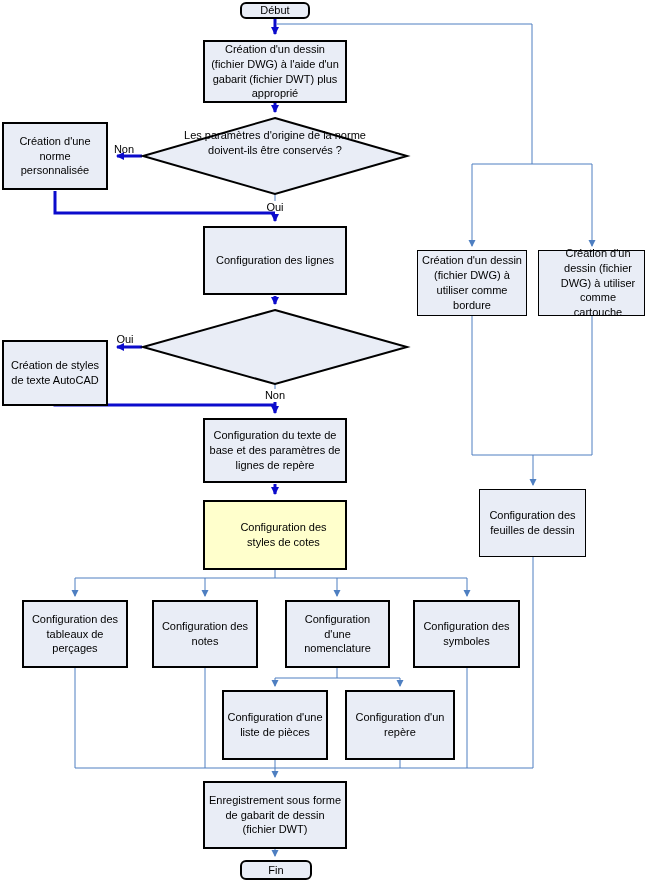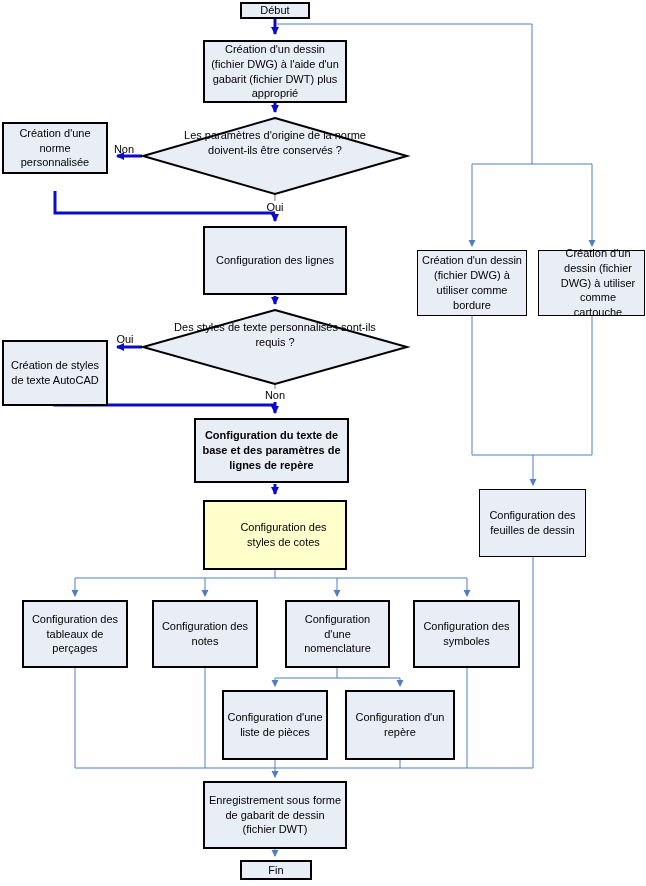--- a/index.html
+++ b/index.html
@@ -15,21 +15,21 @@
   .head-light { fill:var(--edge-light); }
   .diamond    { fill:var(--node-fill); stroke:var(--node-border); stroke-width:2; }
   .node {
     position:absolute; box-sizing:border-box;
     background:var(--node-fill); border:2px solid var(--node-border);
     display:flex; align-items:center; justify-content:center;
     text-align:center; line-height:1.35; padding:1px 3px;
   }
   .node.thin { border-width:1px; }
   .node.hl   { background:var(--node-highlight-fill);padding-left:20px; }
-  .terminator { border-radius:0; }
+  .terminator { border-radius:6px; }
   .dtext {
     position:absolute; display:flex; justify-content:center;
     text-align:center; line-height:1.35;
   }
   .branch-label { position:absolute; text-align:center; line-height:1.1; }
 </style>
 </head>
 <body>
 
 <div class="stage">
@@ -103,37 +103,34 @@
   </div>
 
   <div class="node" style="left:203px; top:40px; width:144px; height:63px;text-align:center;">
     <span>Création d'un dessin (fichier DWG) à l'aide d'un gabarit (fichier DWT) plus approprié</span>
   </div>
 
   <div class="dtext" style="left:165px; top:128px; width:220px; height:56px;">
     <span>Les paramètres d'origine de la norme doivent-ils être conservés ?</span>
   </div>
 
-  <div class="node" style="left:2px; top:122px; width:106px; height:52px;justify-content:flex-end;">
+  <div class="node" style="left:2px; top:122px; width:106px; height:68px;justify-content:flex-end;">
     <span>Création d'une norme personnalisée</span>
   </div>
 
   <div class="node" style="left:203px; top:226px; width:144px; height:69px;">
     <span>Configuration des lignes</span>
   </div>
 
-  <div class="dtext" style="left:165px; top:320px; width:220px; height:54px;">
-    <span>Des styles de texte personnalisés sont-ils requis ?</span>
-  </div>
 
   <div class="node" style="left:2px; top:312px; width:106px; height:66px;margin-top:28px;">
     <span>Création de styles de texte AutoCAD</span>
   </div>
 
-  <div class="node" style="left:194px; top:418px; width:155px; height:65px;font-weight:bold;">
+  <div class="node" style="left:203px; top:418px; width:144px; height:65px;">
     <span>Configuration du texte de base et des paramètres de lignes de repère</span>
   </div>
 
   <div class="node hl" style="left:203px; top:500px; width:144px; height:70px;">
     <span>Configuration des styles de cotes</span>
   </div>
 
   <div class="node" style="left:22px; top:600px; width:106px; height:68px;text-align:center;">
     <span>Configuration des tableaux de perçages</span>
   </div>

